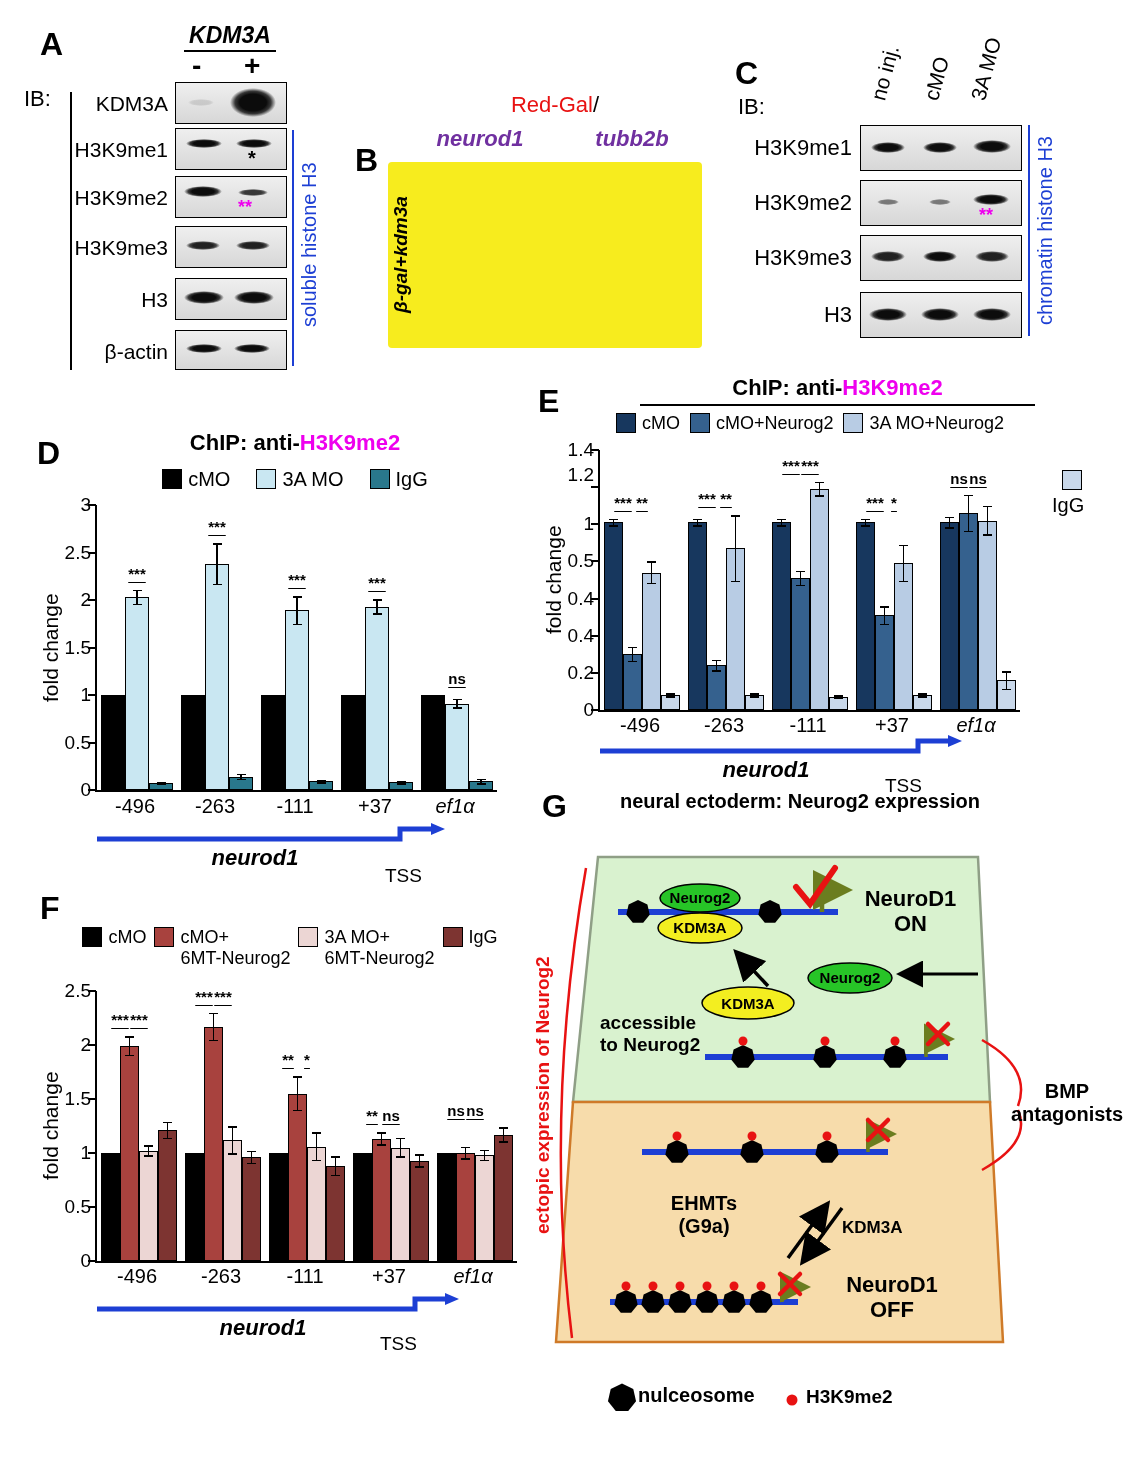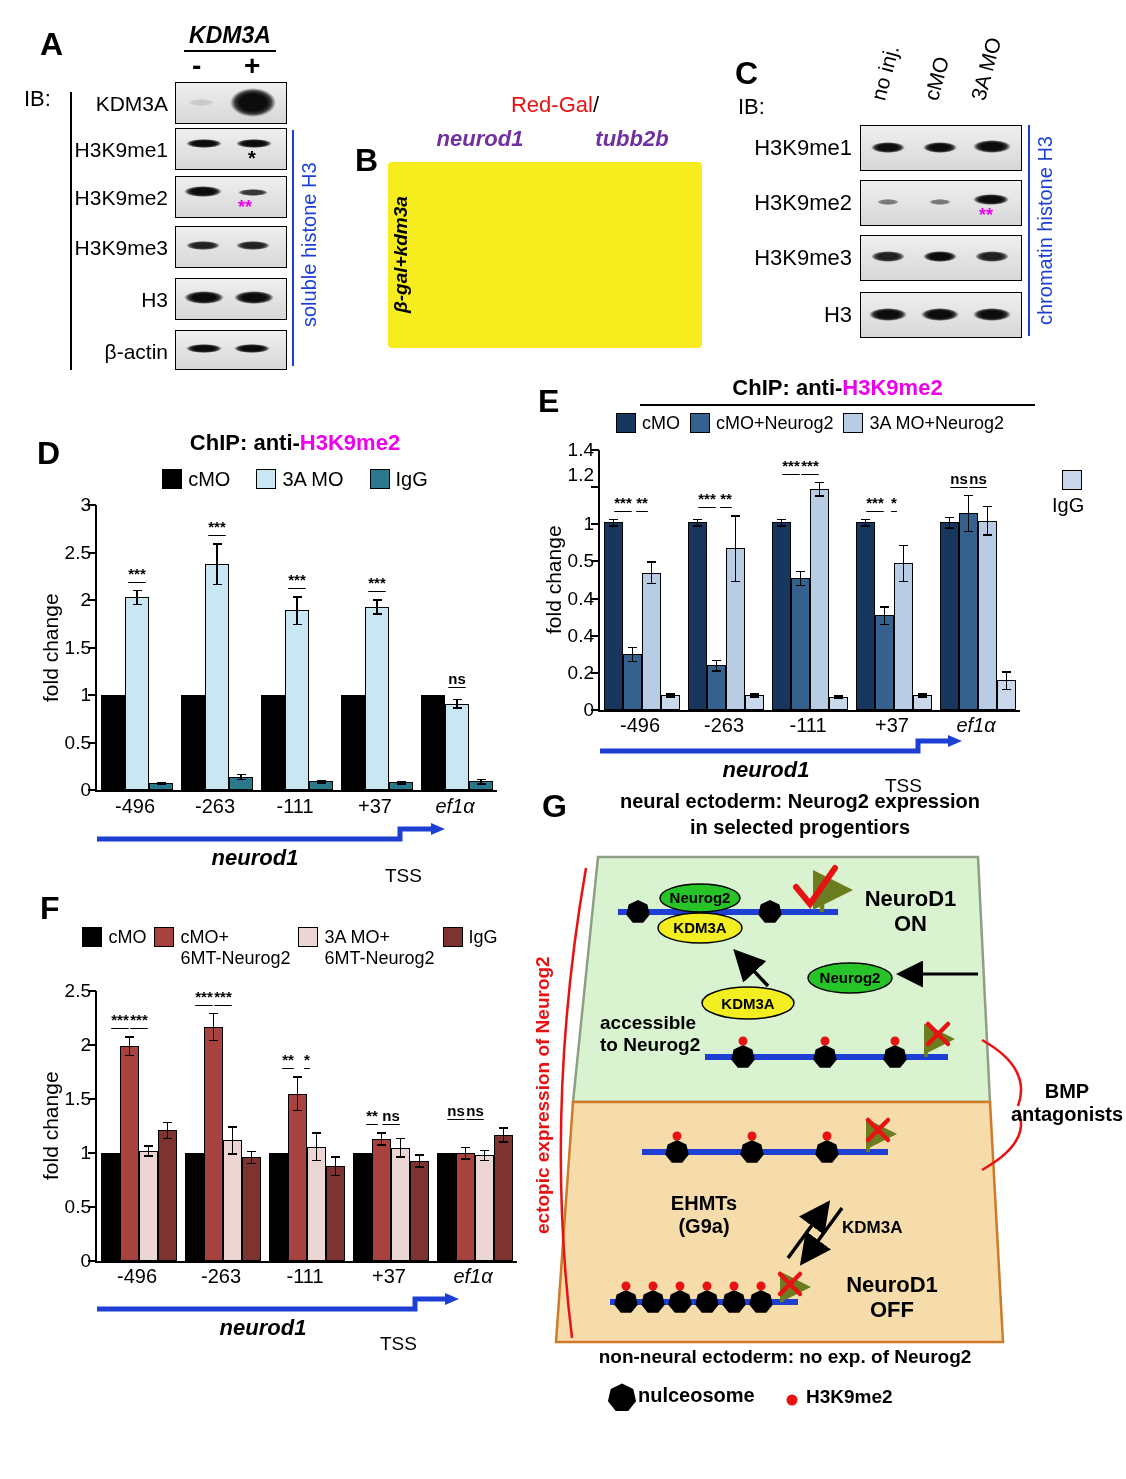--- a/index.html
+++ b/index.html
@@ -520,21 +520,20 @@
       <path class="geneline" d="M2,16 H320 V6 H350" stroke-width="5"></path>
       <polygon class="genehead" points="350,0 350,12 364,6"></polygon>
     </svg>
     <div class="abs gene-label" style="left:70px;top:430px;width:336px">neurod1</div>
     <div class="abs tss" style="left:355px;top:448px">TSS</div>
   </div>
 
   <div class="abs" style="left:530px;top:780px;width:596px;height:660px">
     <div class="abs panel-letter" style="left:12px;top:8px">G</div>
     <div class="abs gtext" style="left:60px;top:10px;width:420px;text-align:center;font-size:20px">neural ectoderm: Neurog2 expression</div>
-    <div class="abs gtext" style="left:60px;top:36px;width:420px;text-align:center;font-size:20px">in selected progentiors</div>
 
     <svg class="abs" style="left:0;top:60px" width="596" height="600" view-box="0 0 596 600">
       <defs>
         <path id="nuc" d="M0,-12 9.4,-7.5 11.7,2.7 5.2,10.8 -5.2,10.8 -11.7,2.7 -9.4,-7.5 Z"></path>
         <marker id="ah-b" markerWidth="9" markerHeight="9" refX="7" refY="4.5" orient="auto">
           <path d="M0,0 L9,4.5 L0,9 Z" fill="#000"></path>
         </marker>
         <marker id="ah-o" markerWidth="9" markerHeight="9" refX="7" refY="4.5" orient="auto">
           <path d="M0,0 L9,4.5 L0,9 Z" fill="#6b7d1f"></path>
         </marker>
@@ -628,19 +627,18 @@
     </div>
     <div class="abs gtext" style="left:118px;top:412px;width:112px;text-align:center;font-size:20px">
       <div>EHMTs</div>
       <div>(G9a)</div>
     </div>
     <div class="abs gtext" style="left:312px;top:438px;font-size:17px">KDM3A</div>
     <div class="abs gtext" style="left:292px;top:492px;width:140px;text-align:center;font-size:22px">
       <div>NeuroD1</div>
       <div>OFF</div>
     </div>
-    <div class="abs gtext" style="left:25px;top:566px;width:460px;text-align:center;font-size:19px">non-neural ectoderm: no exp. of Neurog2</div>
     <div class="abs vtext gtext redtxt" style="left:2px;top:100px;height:430px;font-size:19px">ectopic expression of Neurog2</div>
     <div class="abs gtext" style="left:108px;top:604px;font-size:20px">nulceosome</div>
     <div class="abs gtext" style="left:276px;top:606px;font-size:19px">H3K9me2</div>
   </div>
 
 </div>
 
 </body></html>

